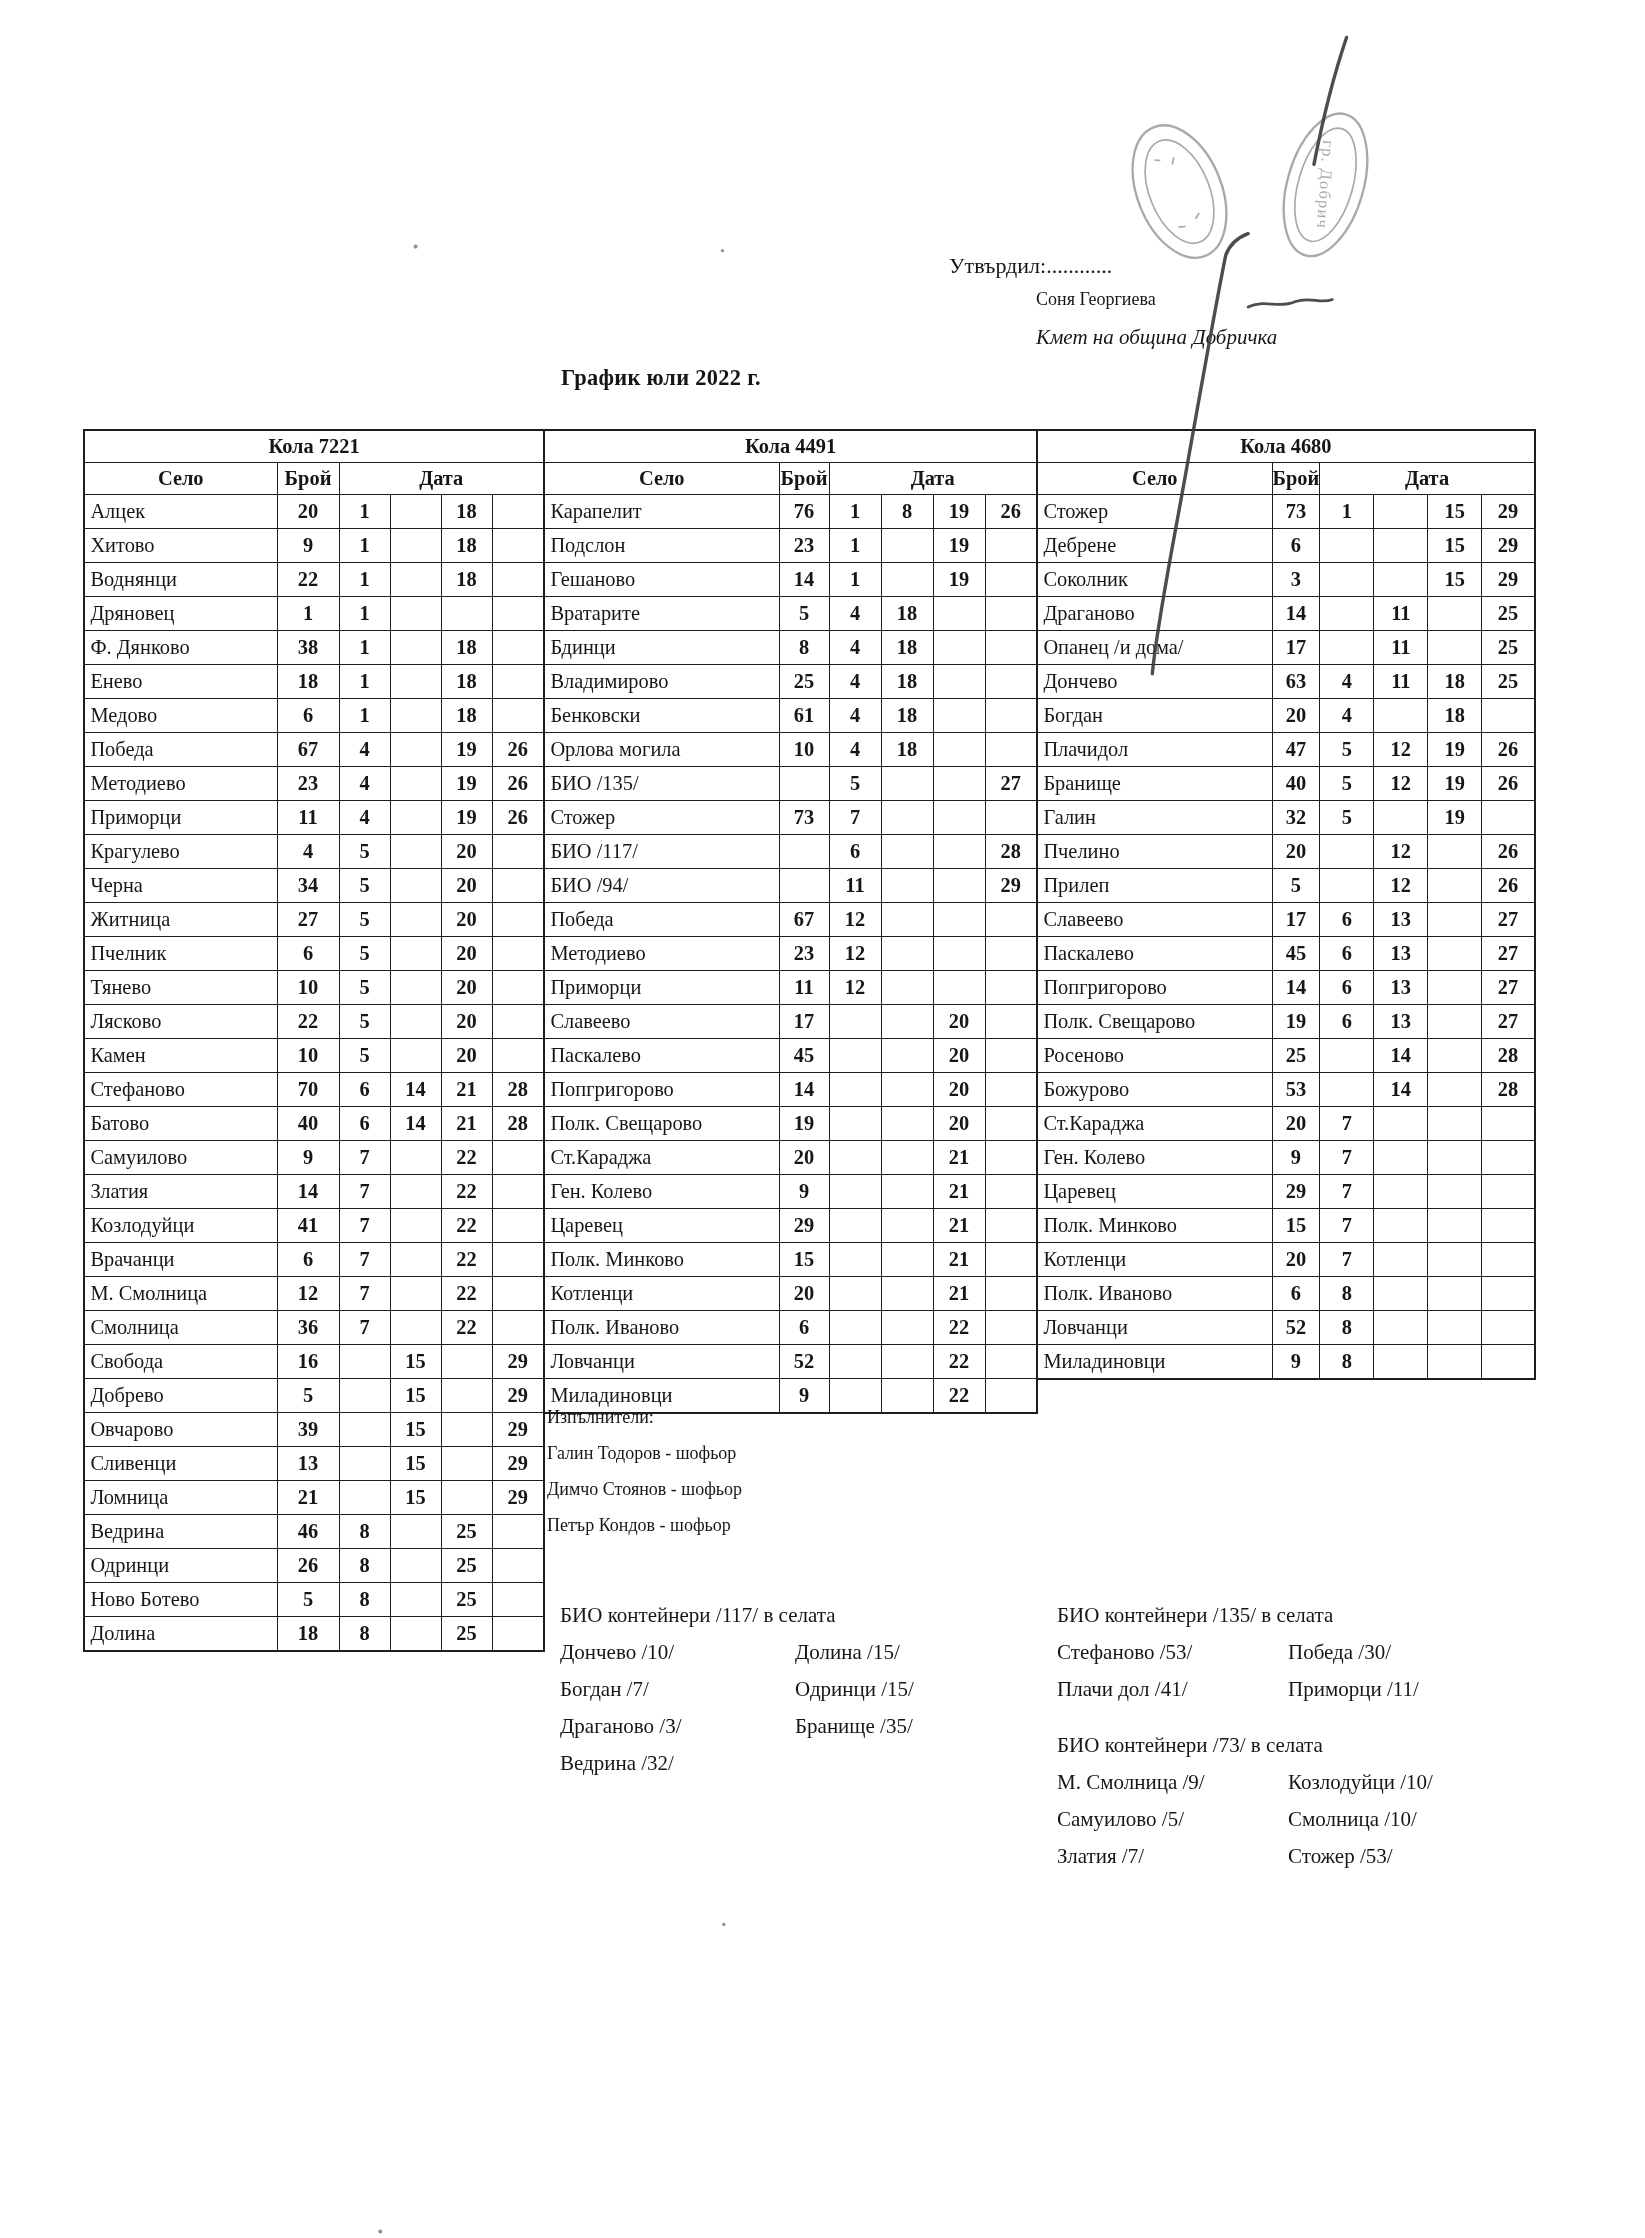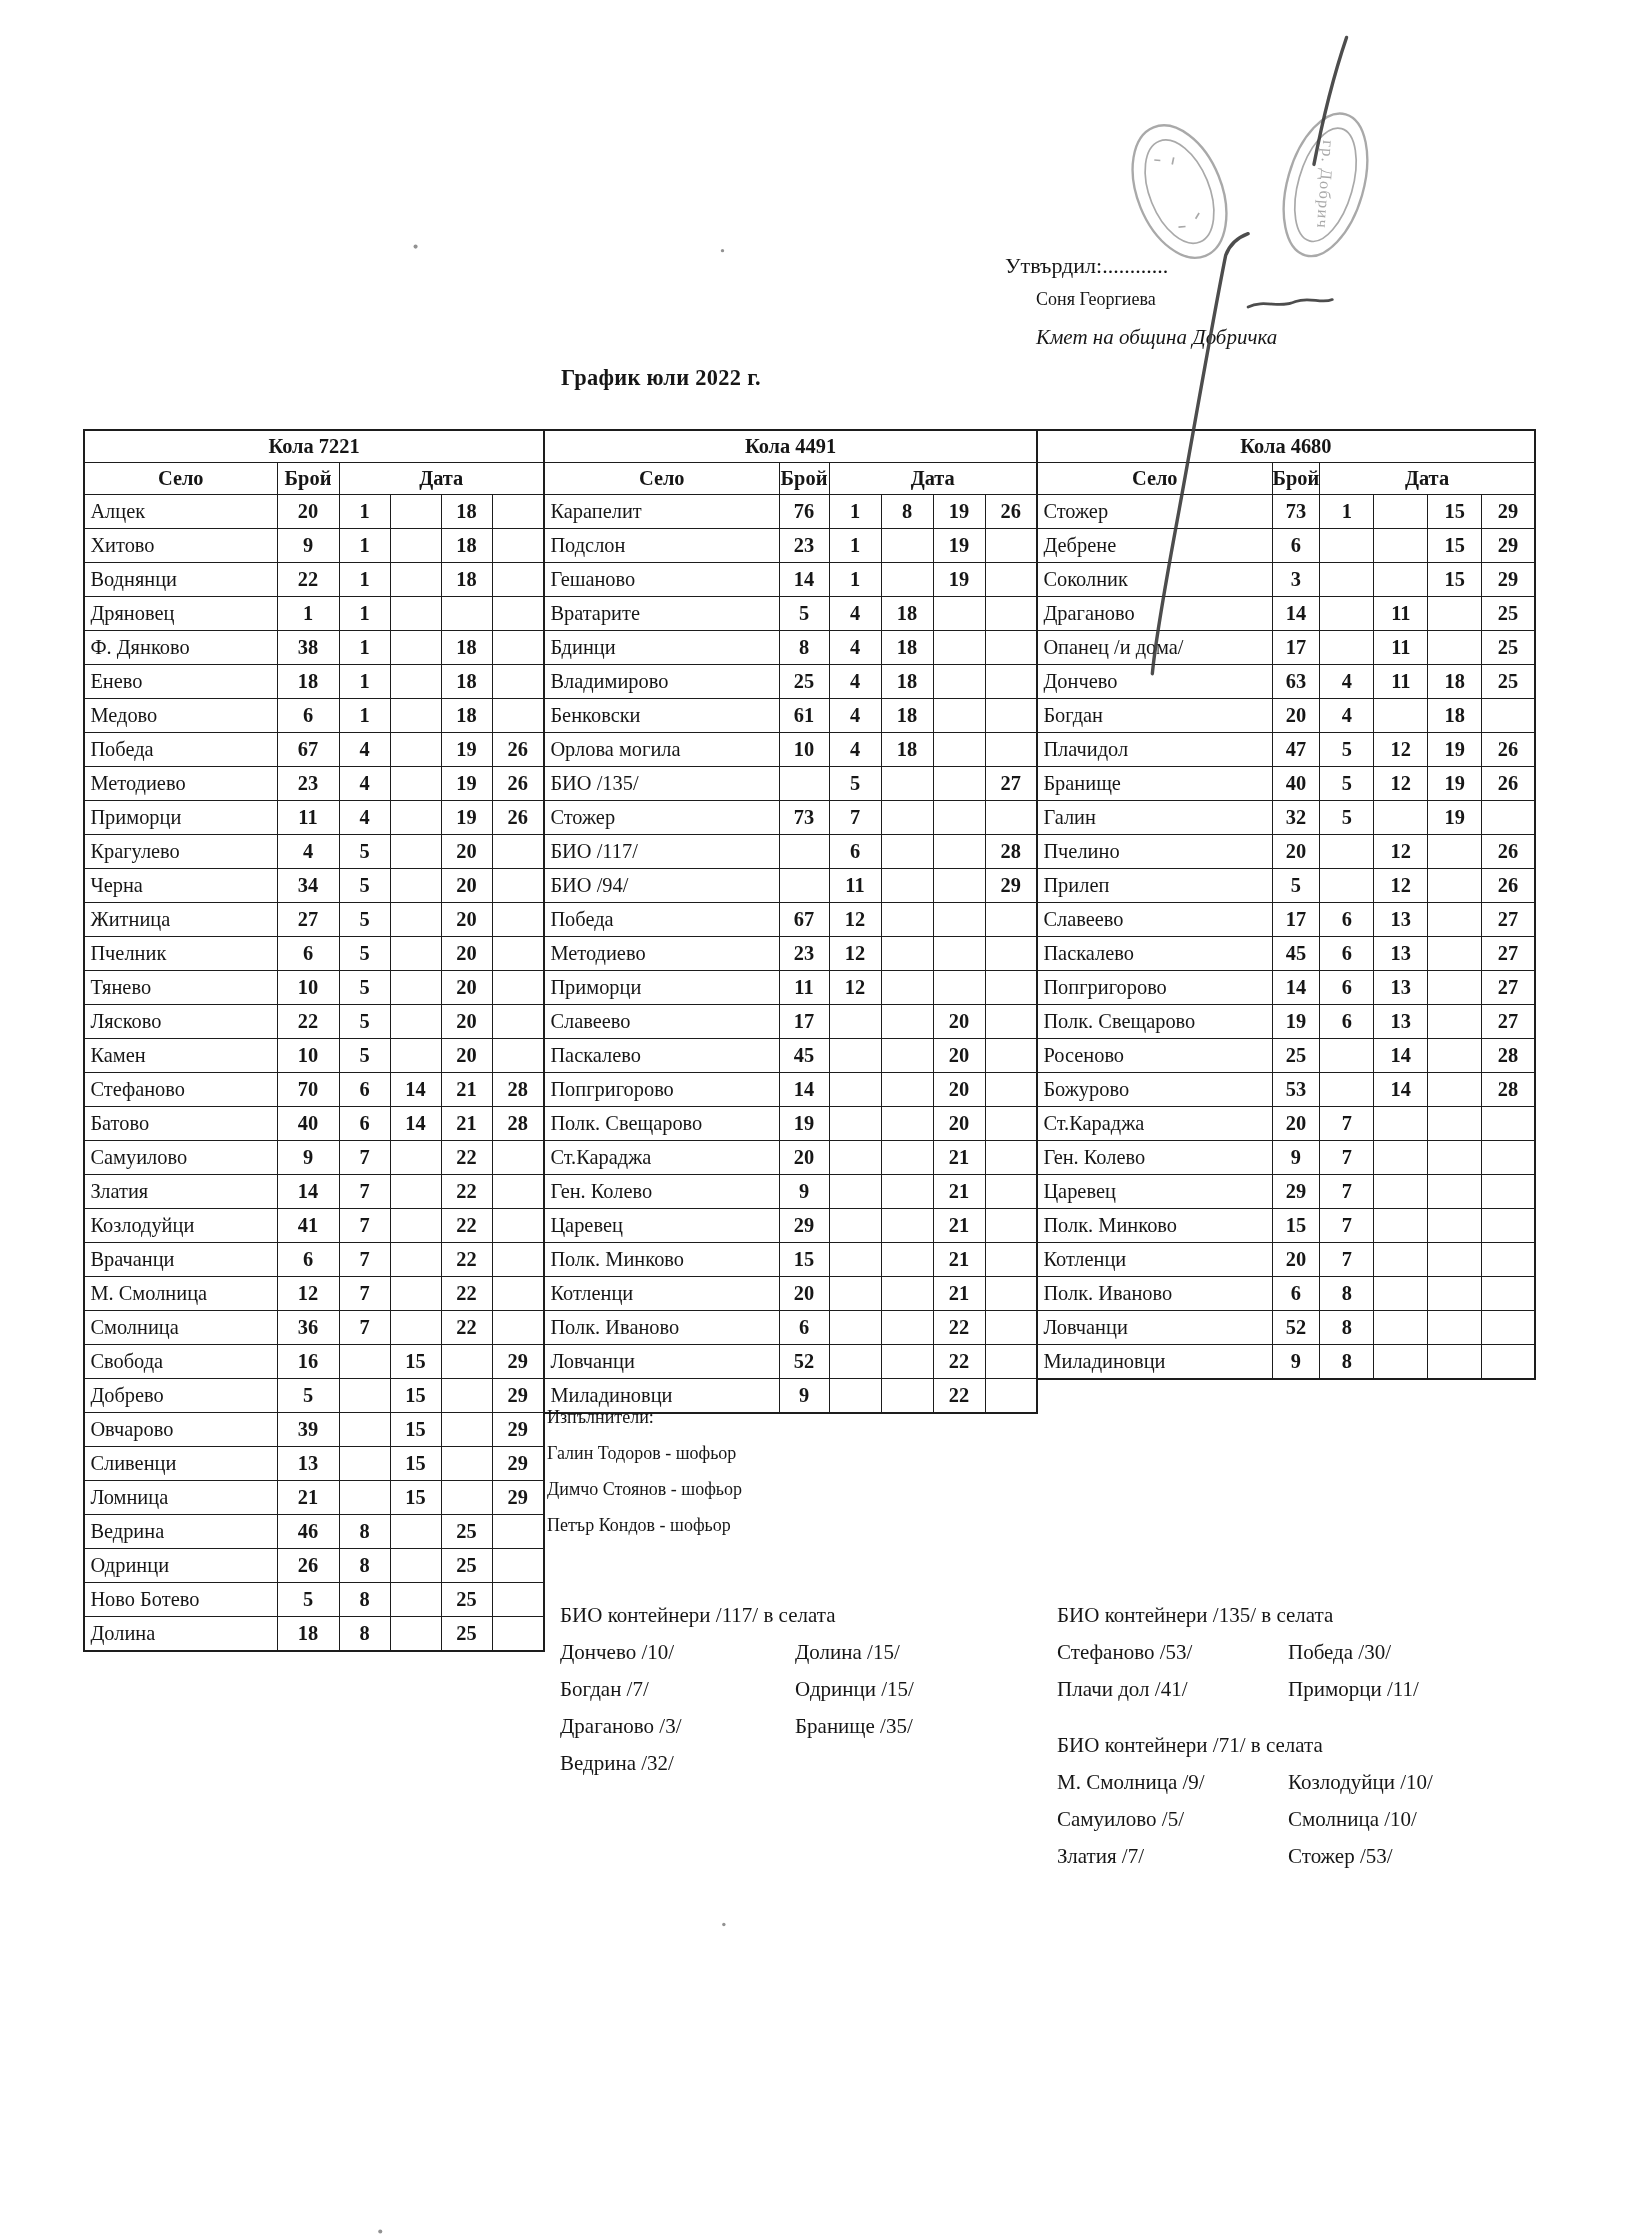--- a/index.html
+++ b/index.html
@@ -1,20 +1,20 @@
 <!DOCTYPE html>
 <html style="font-size:11px"><head>
 <meta charset="utf-8">
 <style>
   html,body{margin:0;padding:0;background:#ffffff;}
   .page{position:relative;width:1646px;height:2239px;background:#ffffff;
         font-family:"Liberation Serif",serif;color:#161616;overflow:hidden;}
 
   .doc-title{position:absolute;left:547px;top:365px;font-size:22.4px;font-weight:bold;letter-spacing:0.3px;margin-left:14px;}
-  .approve-label{position:absolute;left:1005px;top:253px;font-size:22px;}
+  .approve-label{position:absolute;left:949px;top:253px;font-size:22px;}
   .approver-name{position:absolute;left:1036px;top:289px;font-size:18px;}
   .approver-title{position:absolute;left:1036px;top:325px;font-size:21px;font-style:italic;}
 
   .tables-row{position:absolute;left:83px;top:429px;display:flex;align-items:flex-start;font-family:Liberation Serif, serif;}
   table.sched{border-collapse:collapse;table-layout:fixed;border:2px solid #1d1d1d;}
   table.sched + table.sched{margin-left:-2px;}
   .sched th,.sched td{border:1.4px solid #1d1d1d;overflow:hidden;white-space:nowrap;padding:0;}
   .sched thead th{height:31px;font-size:20.4px;font-weight:bold;text-align:center;}
   .sched tbody td{height:33px;font-size:20.4px;}
   td.village{text-align:left;padding-left:5.4px;font-weight:normal;}
@@ -846,21 +846,21 @@
       <span class="bio-c1">Стефаново /53/</span>
       <span>Победа /30/</span>
     </div>
     <div class="bio-row">
       <span class="bio-c1">Плачи дол /41/</span>
       <span>Приморци /11/</span>
     </div>
   </div>
 
   <div class="bio-block" id="bio2">
-    <div>БИО контейнери /71/ в селата</div>
+    <div>БИО контейнери /73/ в селата</div>
     <div class="bio-row">
       <span class="bio-c1">М. Смолница /9/</span>
       <span>Козлодуйци /10/</span>
     </div>
     <div class="bio-row">
       <span class="bio-c1">Самуилово /5/</span>
       <span>Смолница /10/</span>
     </div>
     <div class="bio-row">
       <span class="bio-c1">Златия /7/</span>

